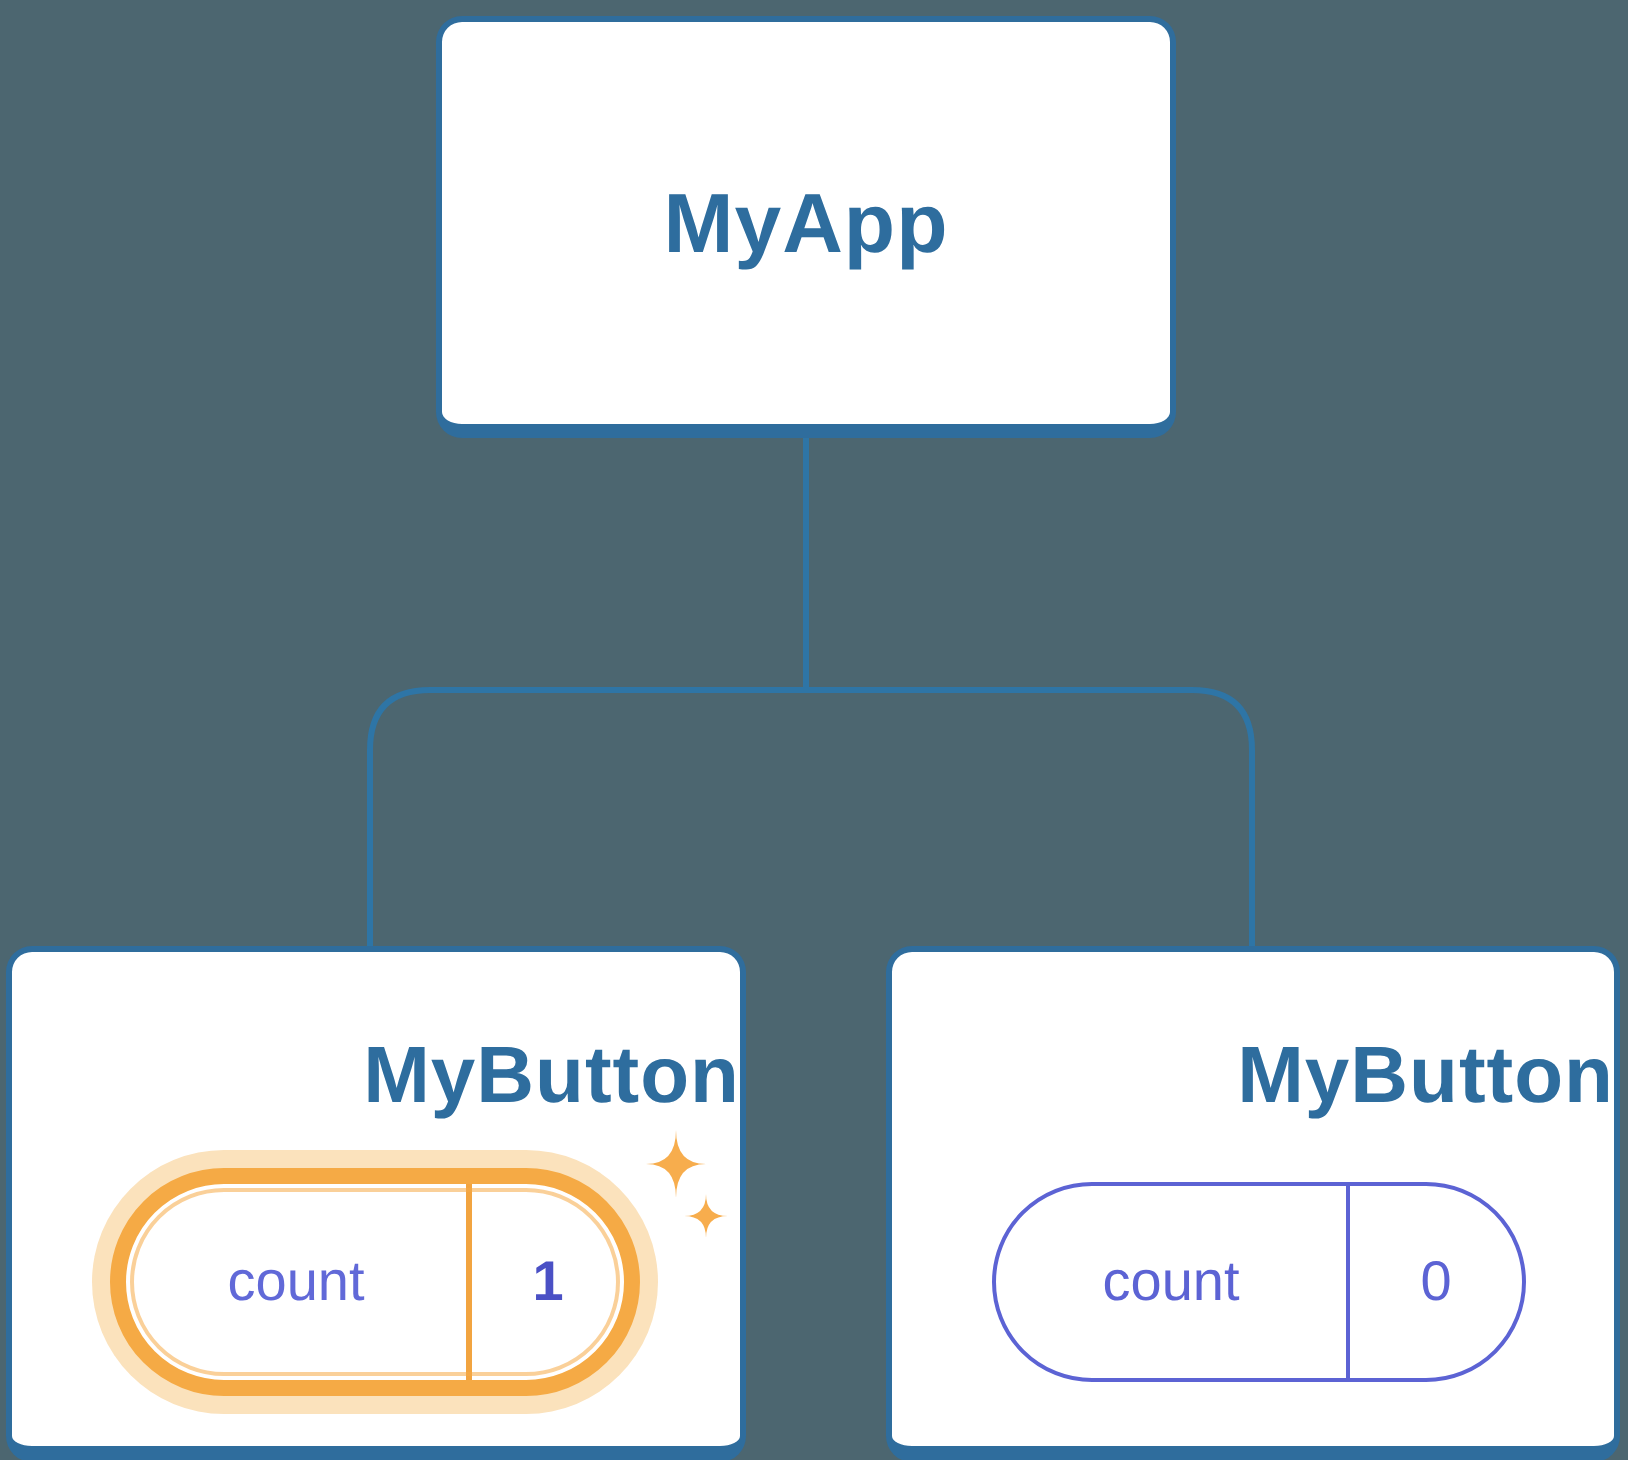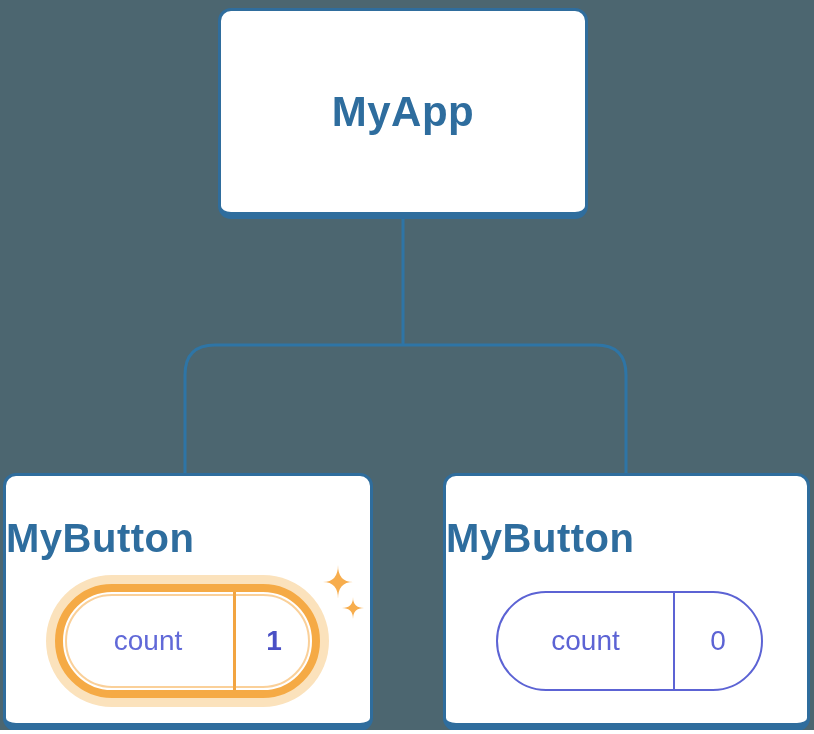--- a/index.html
+++ b/index.html
@@ -29,21 +29,21 @@
   .node-child-right{left:443px;top:473px;width:367px;height:258px;border-bottom-width:8px;}
   .node-title{
     color:#2E6D9E;
     font-size:42px;
     font-weight:600;
     letter-spacing:.5px;
     line-height:1;
   }
   .child-title{
     position:absolute;left:0;right:0;top:42px;
-    text-align:left;
+    text-align:right;
     font-size:40px;
   }
   
   .pill-highlight{
     position:absolute;left:49px;top:108px;
     width:265px;height:114px;
     box-sizing:border-box;
     background:#ffffff;
     border:8px solid #F5AA45;
     border-radius:999px;

